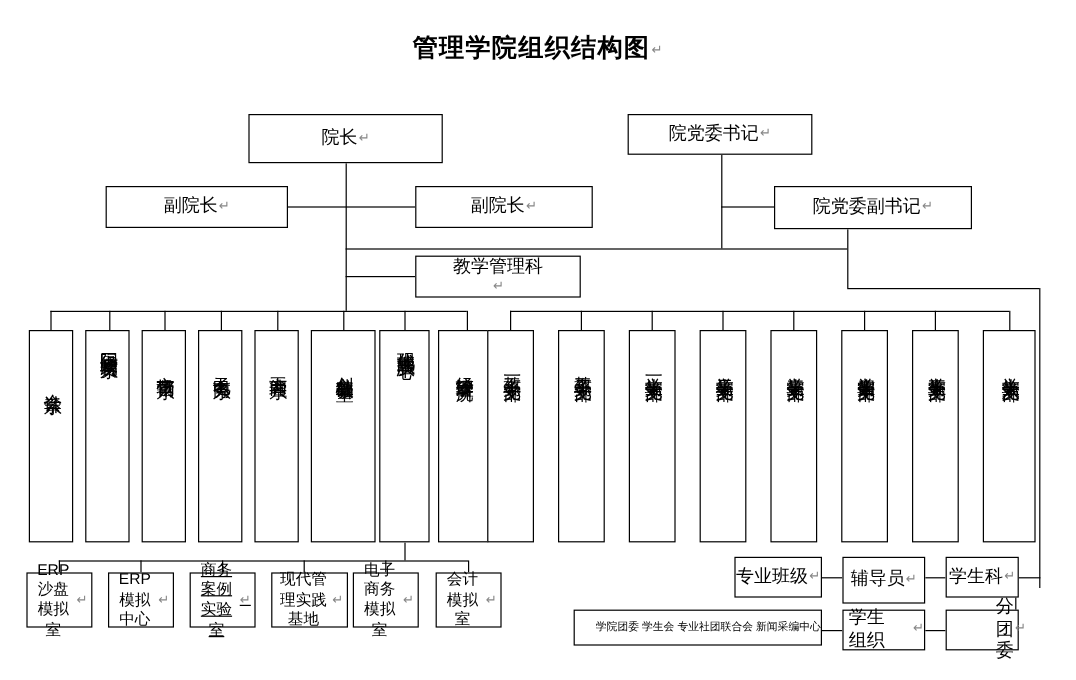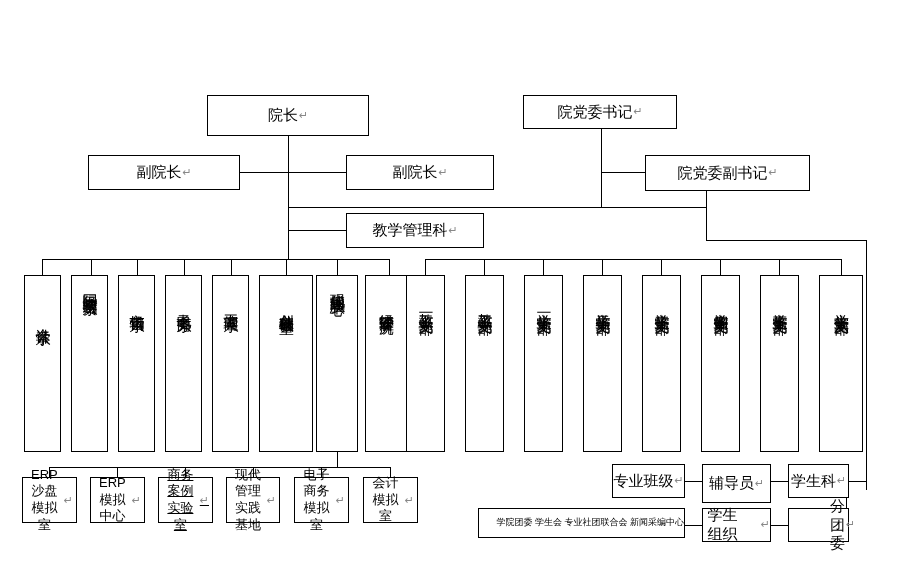--- a/index.html
+++ b/index.html
@@ -84,20 +84,21 @@
     z-index: 1;
   }
   .ln.h { height: 1px; }
   .ln.v { width: 1px; }
 </style>
 </head>
 <body>
 
 <div id="canvas">
 
+  <div class="title"><span>管理学院组织结构图</span><span class="pilcrow">↵</span></div>
 
   <div class="ln v" style="left:288px; top:136px; height:123px;"></div>
 
   <div class="ln h" style="left:240px; top:172px; width:106px;"></div>
 
   <div class="ln h" style="left:288px; top:230px; width:58px;"></div>
 
   <div class="ln h" style="left:288px; top:207px; width:418px;"></div>
 
   <div class="ln v" style="left:601px; top:129px; height:78px;"></div>
@@ -164,21 +165,21 @@
   <div class="box hbox" style="left:346px; top:155px; width:148px; height:35px;">
     <span>副院长</span>
       <span class="pilcrow">↵</span>
   </div>
 
   <div class="box hbox" style="left:645px; top:155px; width:165px; height:36px;">
     <span>院党委副书记</span>
       <span class="pilcrow">↵</span>
   </div>
 
-  <div class="box hbox" style="left:346px; top:213px; width:138px; height:35px;">
+  <div class="box hbox" style="left:346px; top:213px; width:138px; height:35px;flex-direction:column;">
     <span>教学管理科</span>
       <span class="pilcrow">↵</span>
   </div>
 
   <div class="box vbox pad-more" style="left:24px; top:275px; width:37px; height:177px;">
     <span>会计学系</span>
   </div>
   <div class="box vbox" style="left:71px; top:275px; width:37px; height:177px;">
     <span>国际经济与贸易系</span>
   </div>
@@ -231,21 +232,21 @@
       <span class="pilcrow">↵</span>
   </div>
   <div class="box hbox wrapbox" style="left:90px; top:477px; width:55px; height:46px;">
     <span>ERP 模拟中心</span>
       <span class="pilcrow">↵</span>
   </div>
   <div class="box hbox wrapbox" style="left:158px; top:477px; width:55px; height:46px;text-decoration:underline;">
     <span>商务案例实验室</span>
       <span class="pilcrow">↵</span>
   </div>
-  <div class="box hbox wrapbox" style="left:226px; top:477px; width:54px; height:46px;">
+  <div class="box hbox wrapbox" style="left:226px; top:477px; width:64px; height:46px;">
     <span>现代管理实践基地</span>
       <span class="pilcrow">↵</span>
   </div>
   <div class="box hbox wrapbox" style="left:294px; top:477px; width:55px; height:46px;">
     <span>电子商务模拟室</span>
       <span class="pilcrow">↵</span>
   </div>
   <div class="box hbox wrapbox" style="left:363px; top:477px; width:55px; height:46px;">
     <span>会计模拟室</span>
       <span class="pilcrow">↵</span>

